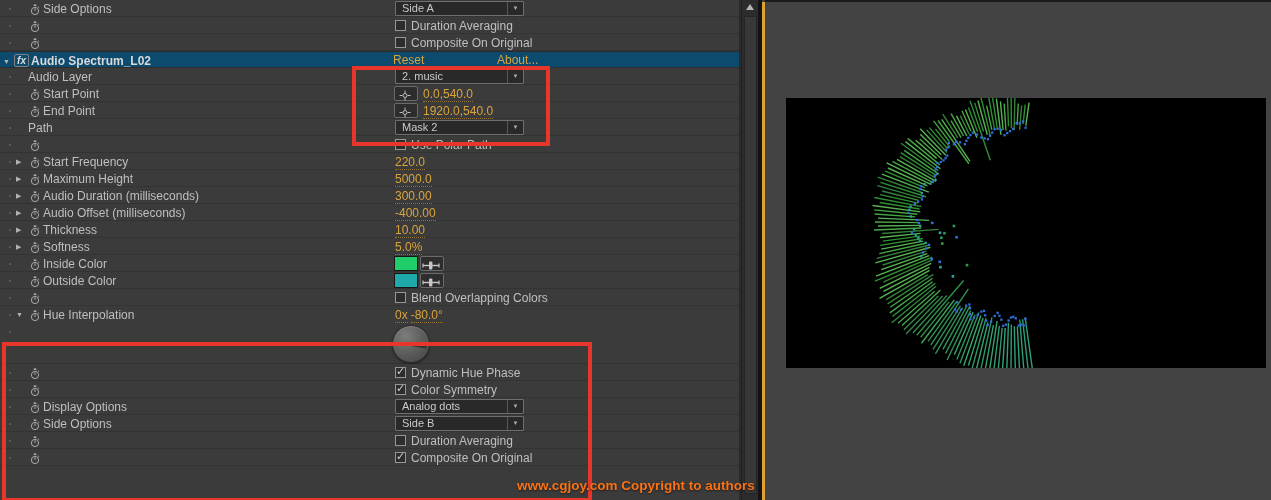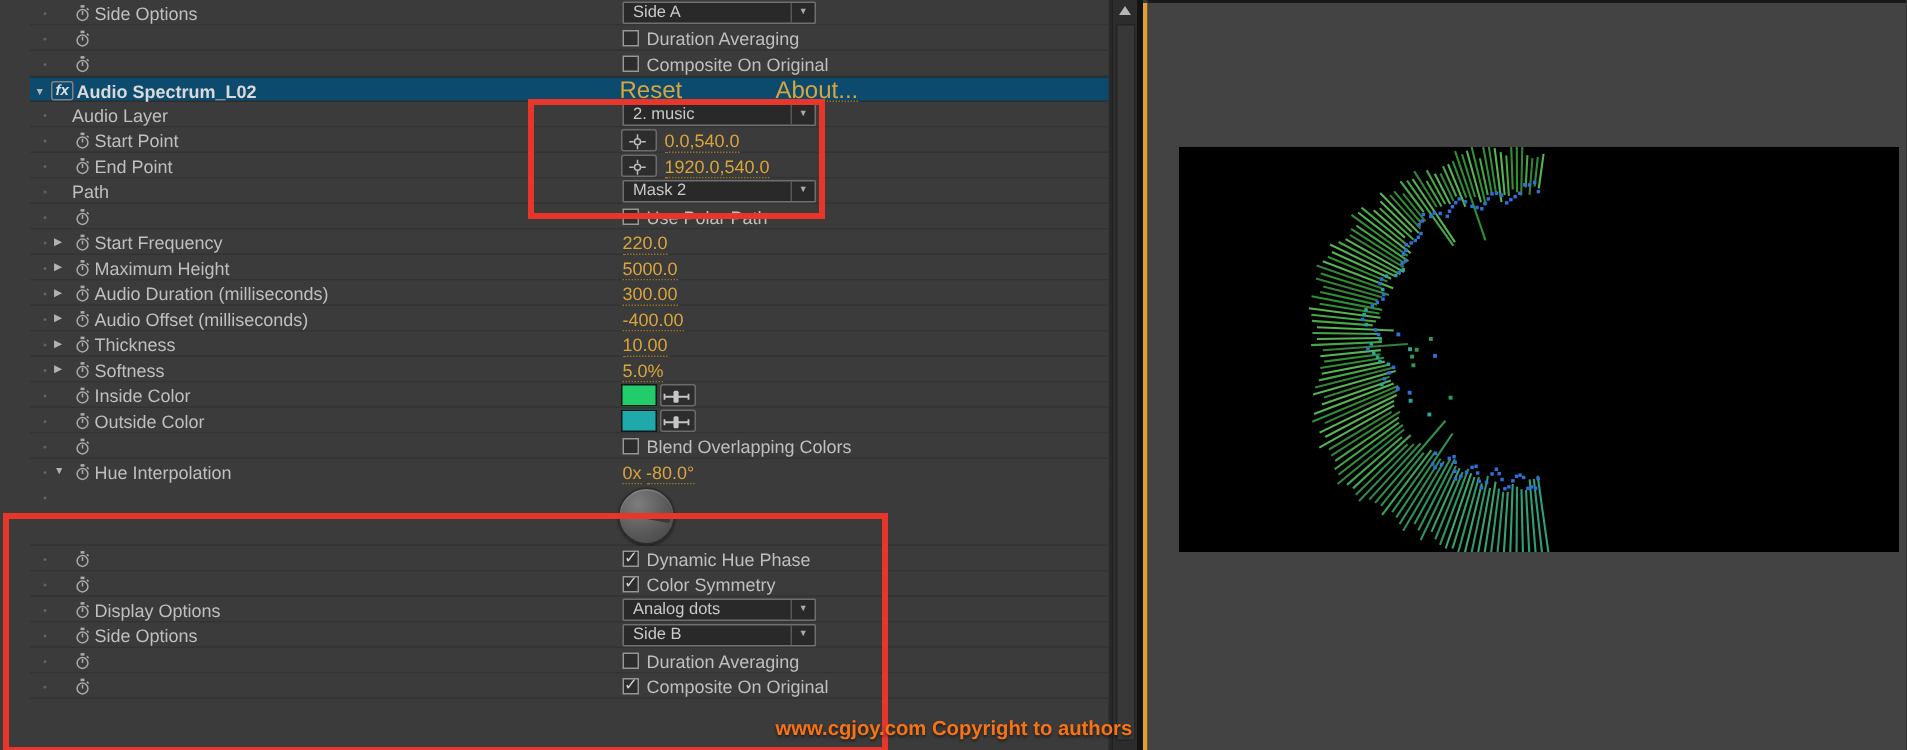--- a/index.html
+++ b/index.html
@@ -1,33 +1,33 @@
 <!DOCTYPE html>
 <html><head>
 <meta charset="utf-8">
 <style>
   html,body{margin:0;padding:0;background:#2a2a2a;}
   #app{position:relative;width:1271px;height:500px;overflow:hidden;background:#3b3b3b;
        font-family:"Liberation Sans",sans-serif;-webkit-font-smoothing:antialiased;}
   
   #rows{position:absolute;left:0;top:0;width:741px;height:500px;border-right:2px solid #2a2a2a;box-sizing:border-box;}
-  .row{position:relative;height:17px;box-sizing:border-box;background:#3b3b3b;border-bottom:1px solid #333333;margin-left:20px;}
+  .row{position:relative;height:17px;box-sizing:border-box;background:#3b3b3b;border-bottom:1px solid #333333;}
   .row.header{background:#0c4a6e;border-top:1px solid #2d2d2d;border-bottom:1px solid #2d2d2d;text-decoration:underline;}
   .row.dialrow{height:41px;}
   .row.angle{border-bottom-color:transparent;}
   .ldot{position:absolute;left:9px;top:8px;width:2px;height:2px;border-radius:50%;background:#636363;}
   .exp{position:absolute;left:16px;top:4px;font-size:7px;color:#b2b2b2;line-height:9px;}
   .exp.hdr{left:3px;top:5px;}
   .sw{position:absolute;left:30px;top:2px;}
   .lbl{position:absolute;left:43px;top:2px;font-size:12px;color:#bfbfbf;white-space:nowrap;}
   .lbl.noicon{left:28px;}
   .fxbadge{position:absolute;left:14px;top:2px;width:13px;height:11px;border:1px solid #828282;border-radius:2px;
            font-style:italic;font-weight:bold;font-size:10px;line-height:11px;text-align:center;color:#dedede;}
   .title{position:absolute;left:31px;top:2px;font-size:12px;font-weight:bold;color:#d9d9d9;white-space:nowrap;}
-  .olink{position:absolute;top:2px;font-size:16px;color:#d9a43c;border-bottom:1px dotted #9a7527;line-height:13px;}
+  .olink{position:absolute;top:2px;font-size:12px;color:#d9a43c;border-bottom:1px dotted #9a7527;line-height:13px;}
   .dd{position:absolute;left:395px;top:1px;width:127px;height:13px;background:#292929;border:1px solid #6f6f6f;
       border-radius:1px;box-sizing:content-box;}
   .dd-text{position:absolute;left:6px;top:0px;font-size:11px;line-height:13px;color:#c9c9c9;white-space:nowrap;}
   .dd-arr{position:absolute;right:0;top:0;width:15px;height:13px;border-left:1px solid #575757;
           font-size:6px;color:#aaaaaa;text-align:center;line-height:13px;}
   .cb{position:absolute;left:395px;top:3px;width:9px;height:9px;background:#2d2d2d;border:1px solid #979797;}
   .cb .tick{position:absolute;left:0px;top:-3px;font-size:11px;color:#d2d2d2;}
   .cblbl{position:absolute;left:411px;top:2px;font-size:12px;color:#bfbfbf;white-space:nowrap;}
   .val{position:absolute;left:395px;top:2px;font-size:12px;color:#d9a43c;white-space:nowrap;}
   .val span{border-bottom:1px dotted #9a7527;}

